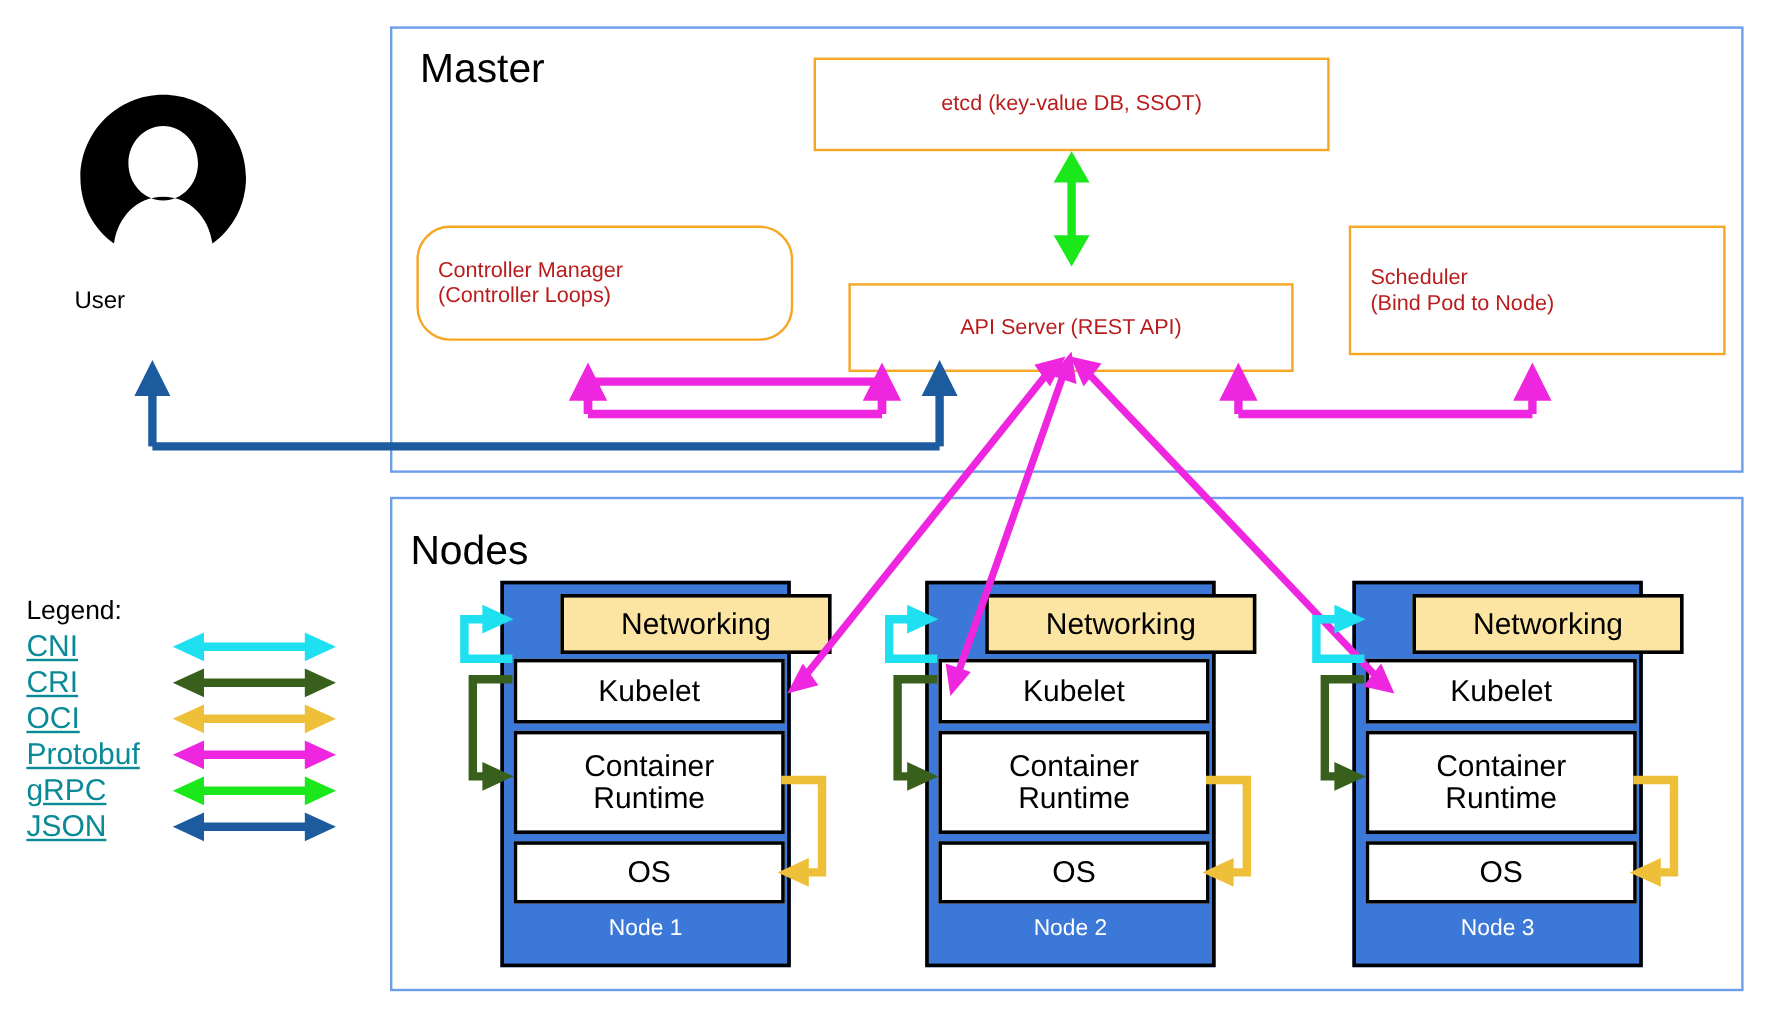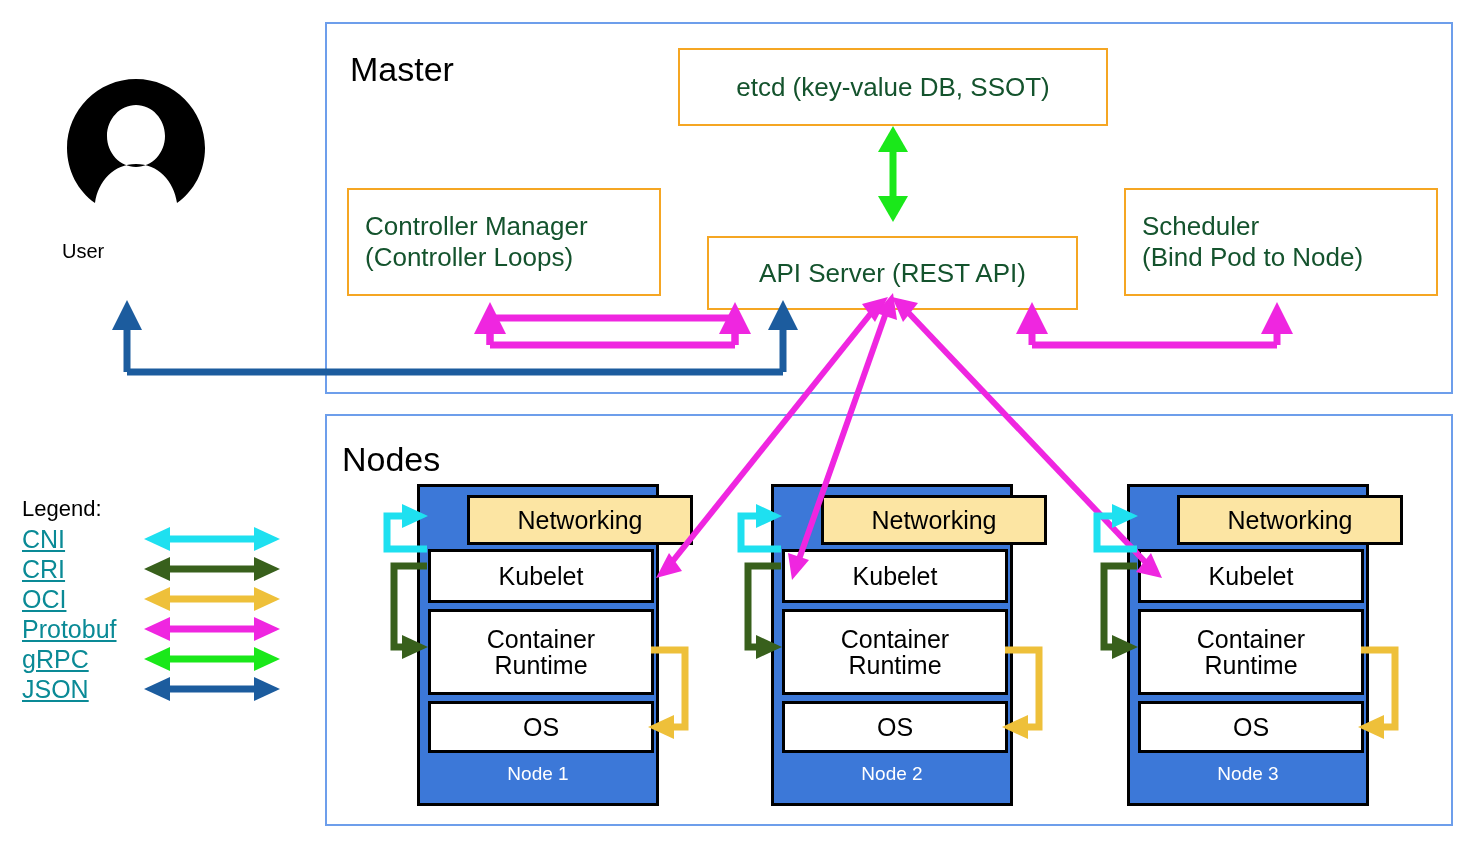--- a/index.html
+++ b/index.html
@@ -7,21 +7,21 @@
   #canvas{position:relative;width:1475px;height:852px;background:#ffffff;overflow:hidden;}
   svg.layer{position:absolute;left:0;top:0;width:1475px;height:852px;pointer-events:none;}
 
   
   .group-box{position:absolute;border:2px solid #6d9eeb;background:transparent;box-sizing:border-box;}
   .group-title{position:absolute;font-size:34px;color:#000;line-height:1;white-space:nowrap;}
 
   
   .mbox{position:absolute;border:2px solid #f5a623;background:#ffffff;box-sizing:border-box;
         display:flex;align-items:center;padding-left:16px;}
-  .mbox .mtext{font-size:26px;color:#14532d;line-height:1.18;white-space:pre;text-align:left;}
+  .mbox .mtext{font-size:18px;color:#b91c1c;line-height:1.18;white-space:pre;text-align:left;}
   .mbox.center .mtext{width:100%;text-align:center;padding-right:16px;}
 
   
   .node{position:absolute;background:#3c78d8;border:3px solid #000;box-sizing:border-box;}
   .node-layer{position:absolute;background:#ffffff;border:3px solid #000;box-sizing:border-box;
               display:flex;align-items:center;justify-content:center;}
   .node-layer.net{background:#fce5a3;margin-left:39px;}
   .node-layer span{font-size:25px;color:#000;line-height:1.05;text-align:center;white-space:pre-line;}
   .node-name{position:absolute;left:0;right:0;text-align:center;color:#ffffff;font-size:19px;}
 
@@ -43,27 +43,27 @@
 
 <div id="canvas">
 
   <svg id="user-icon" viewBox="0 0 148 148">
     <path d="M74 4 C36 4 5 35 5 73 C5 96 16 116 33 128 C36 106 52 89 74 89 C96 89 112 106 115 128 C132 116 143 96 143 73 C143 35 112 4 74 4 Z
              M74 30 C58 30 45 44 45 61 C45 78 58 92 74 92 C90 92 103 78 103 61 C103 44 90 30 74 30 Z" fill="#000000" fill-rule="evenodd"></path>
   </svg>
   <div id="user-label">User</div>
 
   <div class="group-box" style="left:325px;top:22px;width:1128px;height:372px;"></div>
-  <div class="group-title" style="left:350px;top:52px;">Master</div>
+  <div class="group-title" style="left:350px;top:40px;">Master</div>
 
   <div class="mbox center" style="left:678px;top:48px;width:430px;height:78px;">
     <div class="mtext">etcd (key-value DB, SSOT)</div>
   </div>
 
-  <div class="mbox" style="left:347px;top:188px;width:314px;height:108px;">
+  <div class="mbox" style="left:347px;top:188px;width:314px;height:96px;border-radius:28px;">
     <div class="mtext">Controller Manager
 (Controller Loops)</div>
   </div>
 
   <div class="mbox center" style="left:707px;top:236px;width:371px;height:74px;">
     <div class="mtext">API Server (REST API)</div>
   </div>
 
   <div class="mbox" style="left:1124px;top:188px;width:314px;height:108px;">
     <div class="mtext">Scheduler

